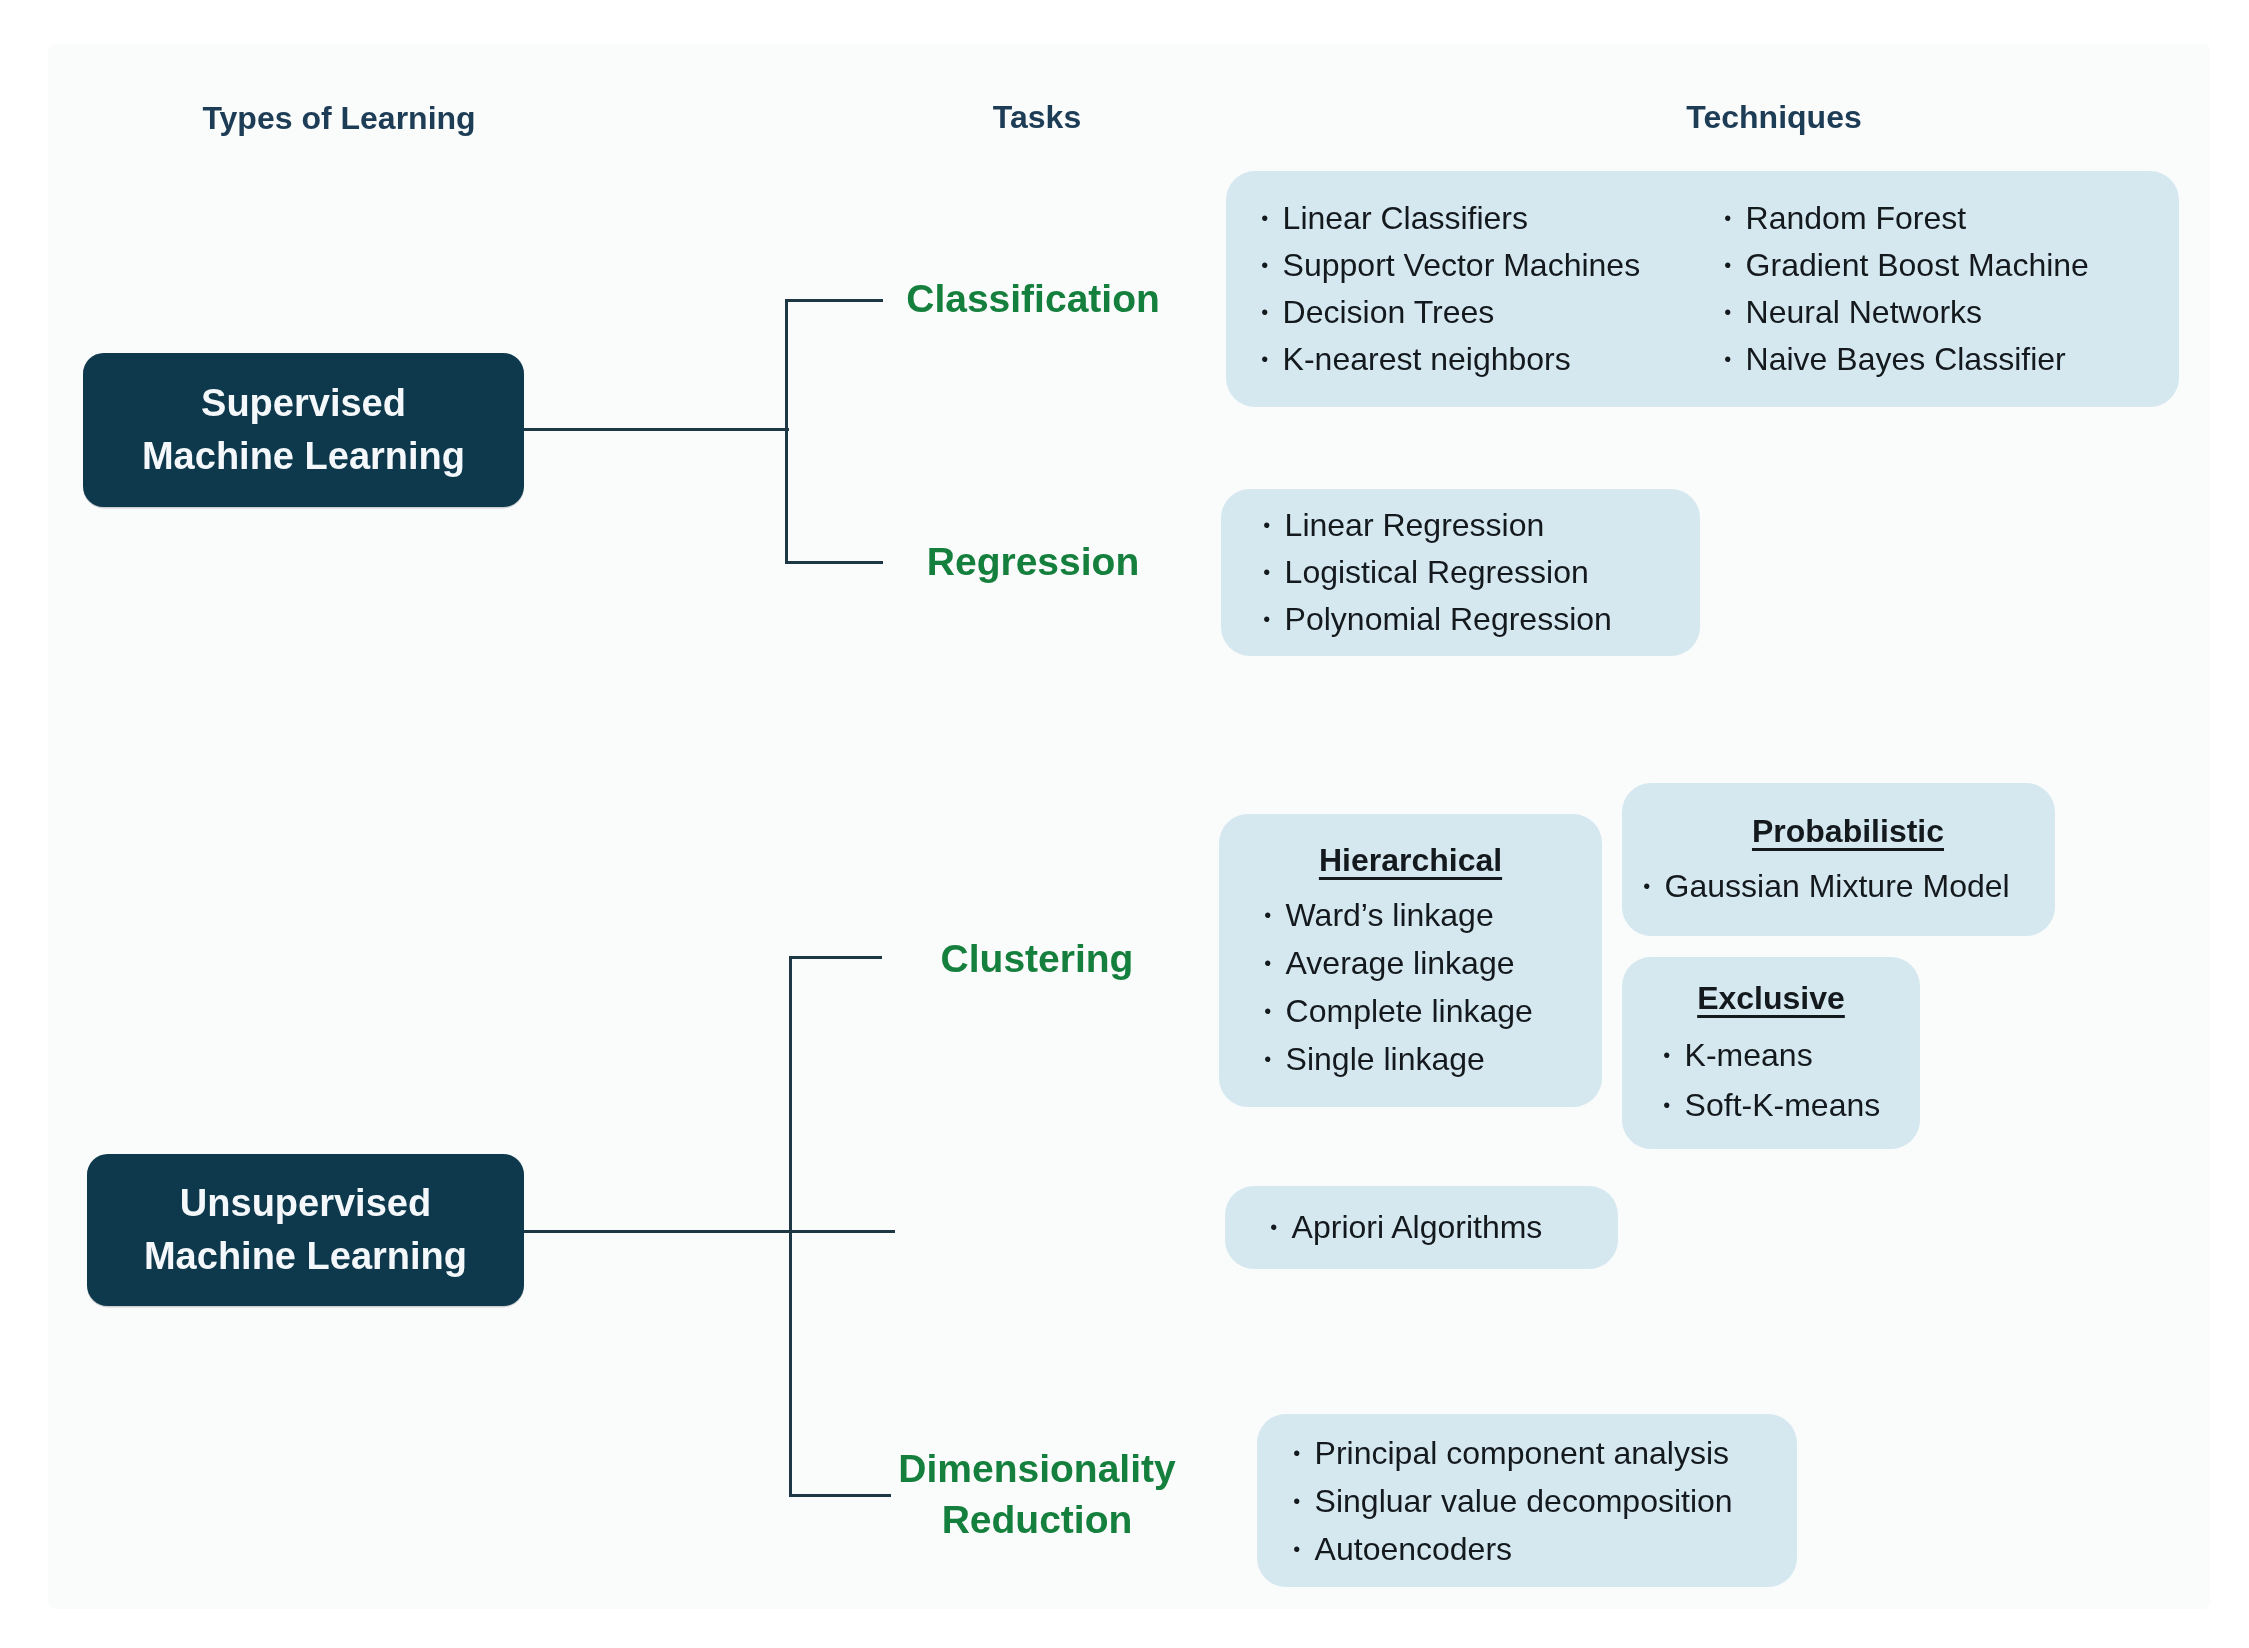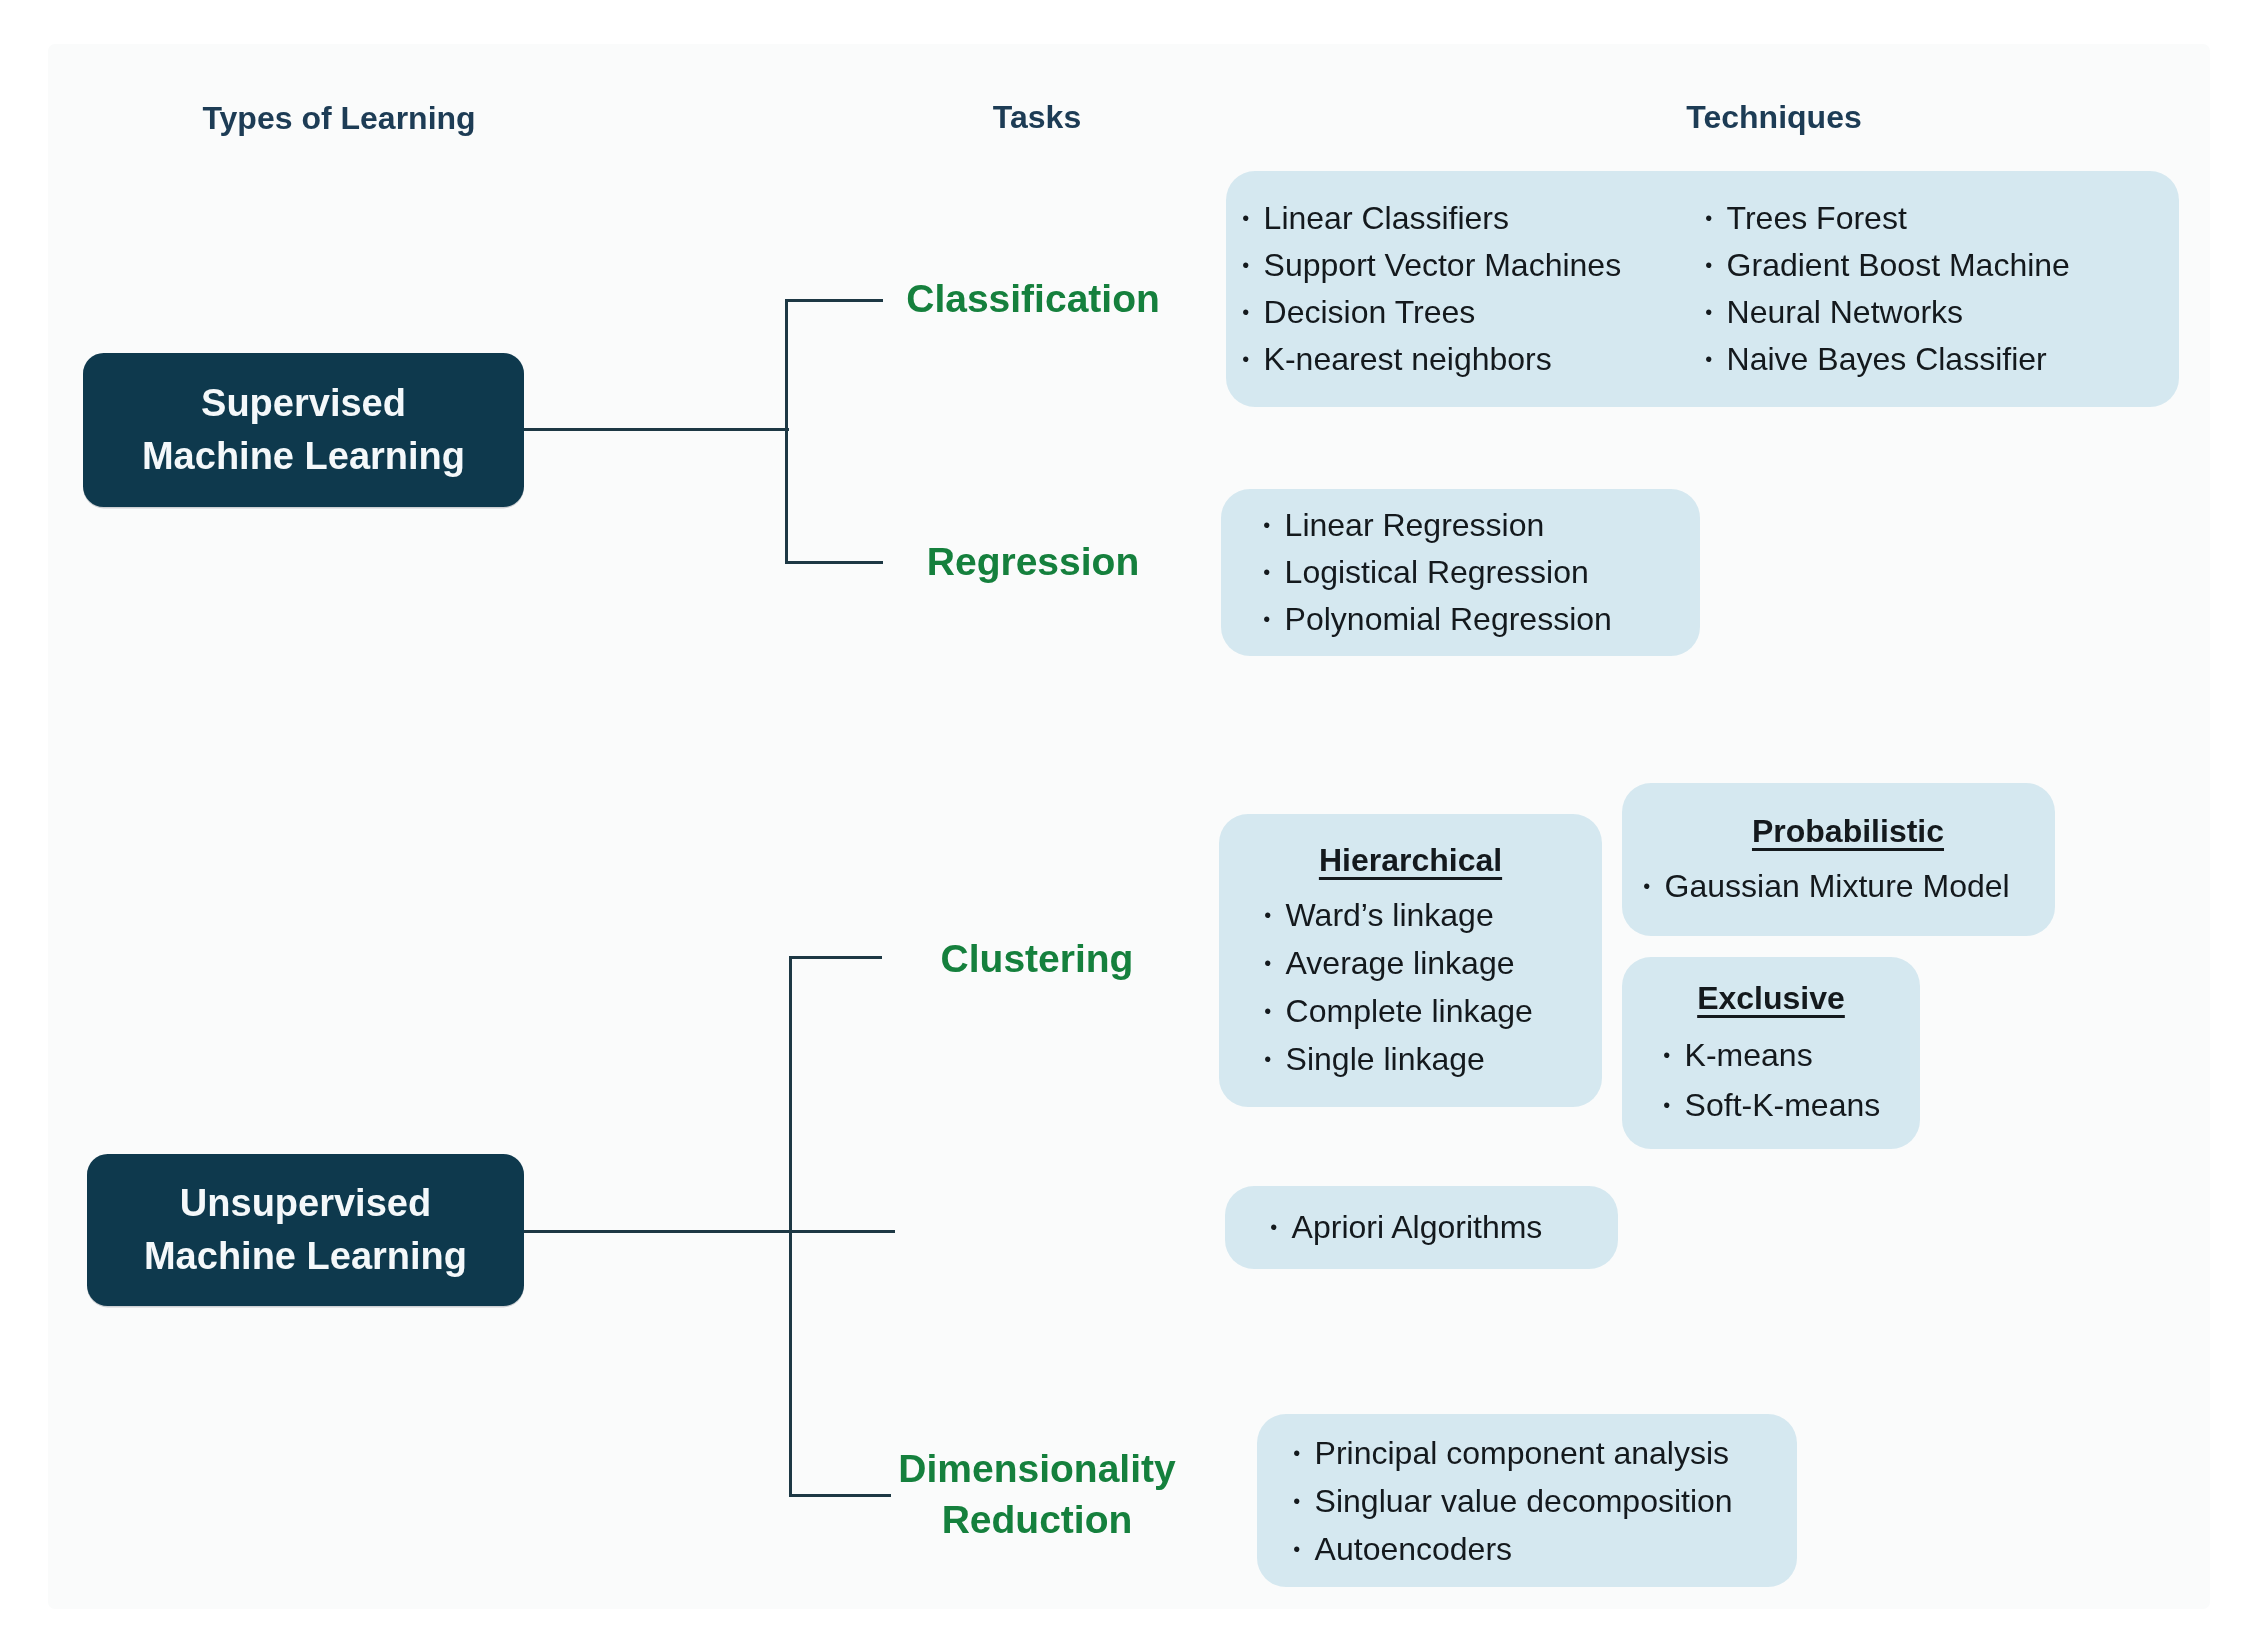--- a/index.html
+++ b/index.html
@@ -80,29 +80,29 @@
     <div>Regression</div>
   </div>
   <div class="abs task-label" style="left:1037px;top:958px;">
     <div>Clustering</div>
   </div>
   <div class="abs task-label" style="left:1037px;top:1494px;">
     <div>Dimensionality</div>
     <div>Reduction</div>
   </div>
 
-  <div class="abs tech-box two-col" style="left:1226px;top:171px;width:953px;height:236px;padding-left:14px;box-sizing:border-box;">
+  <div class="abs tech-box two-col" style="left:1226px;top:171px;width:953px;height:236px;padding-left:33px;box-sizing:border-box;">
     <div class="col" style="width:463px;">
       <div class="tech-item"><span class="dot">•</span><span>Linear Classifiers</span></div>
       <div class="tech-item"><span class="dot">•</span><span>Support Vector Machines</span></div>
       <div class="tech-item"><span class="dot">•</span><span>Decision Trees</span></div>
       <div class="tech-item"><span class="dot">•</span><span>K-nearest neighbors</span></div>
     </div>
     <div class="col">
-      <div class="tech-item"><span class="dot">•</span><span>Trees Forest</span></div>
+      <div class="tech-item"><span class="dot">•</span><span>Random Forest</span></div>
       <div class="tech-item"><span class="dot">•</span><span>Gradient Boost Machine</span></div>
       <div class="tech-item"><span class="dot">•</span><span>Neural Networks</span></div>
       <div class="tech-item"><span class="dot">•</span><span>Naive Bayes Classifier</span></div>
     </div>
   </div>
 
   <div class="abs tech-box" style="left:1221px;top:489px;width:479px;height:167px;padding-left:40px;box-sizing:border-box;">
     <div class="tech-item"><span class="dot">•</span><span>Linear Regression</span></div>
     <div class="tech-item"><span class="dot">•</span><span>Logistical Regression</span></div>
     <div class="tech-item"><span class="dot">•</span><span>Polynomial Regression</span></div>

